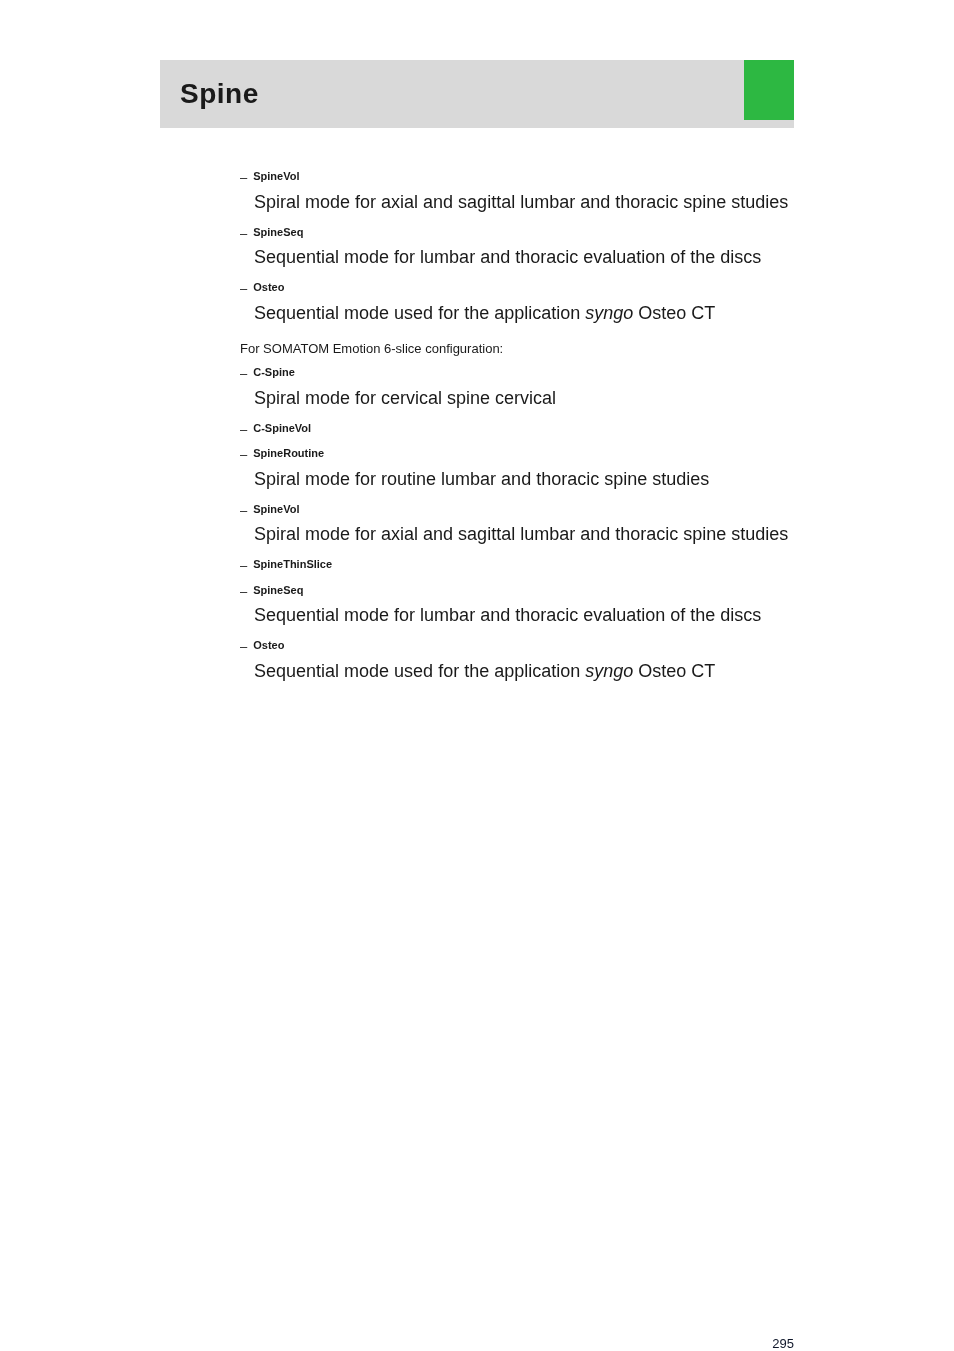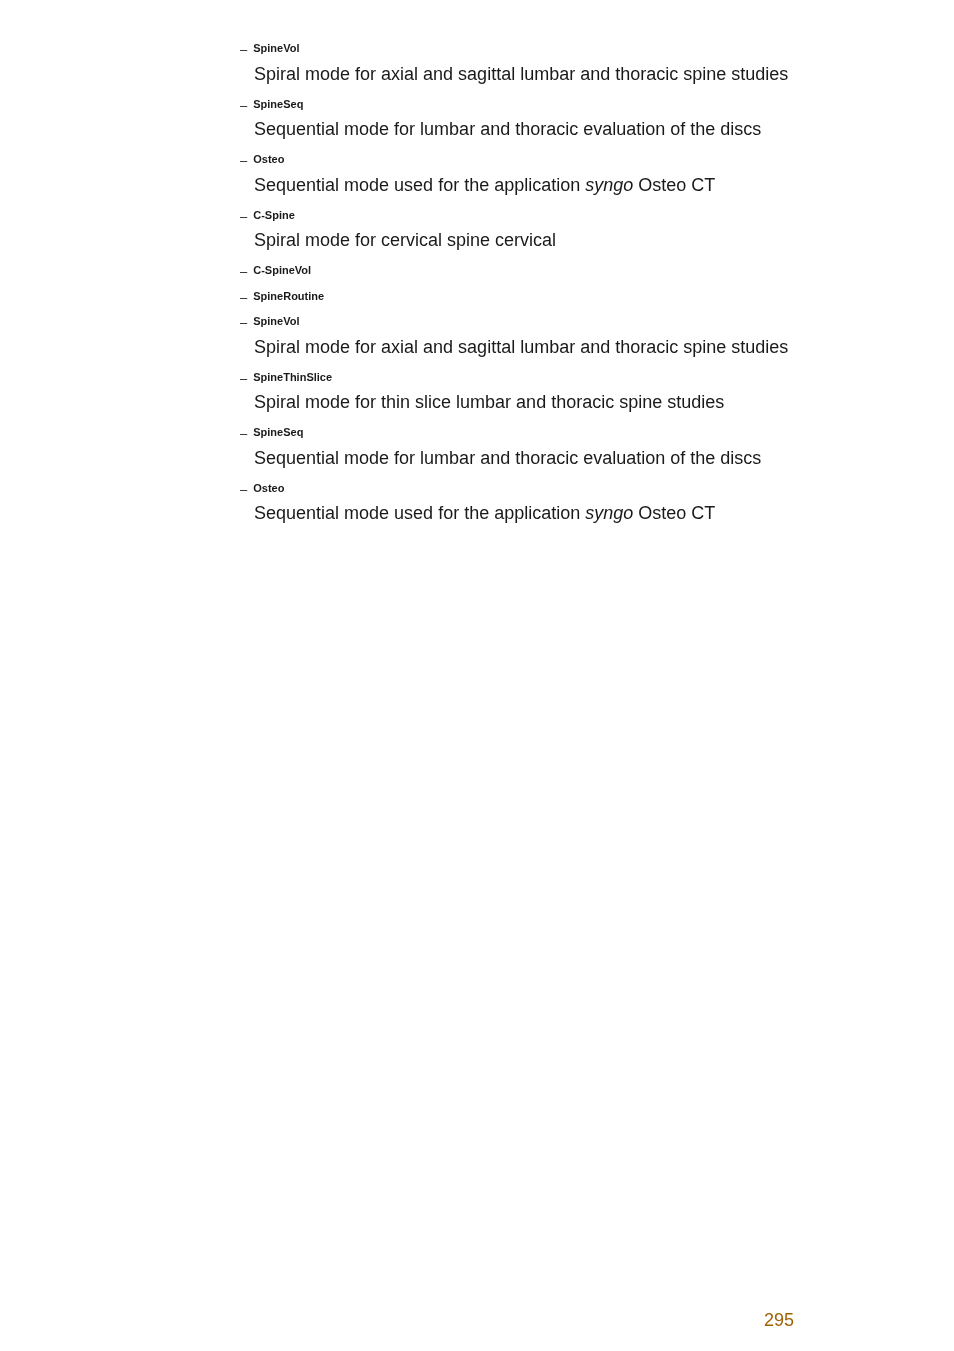--- a/index.html
+++ b/index.html
@@ -90,29 +90,33 @@
     }
 
     .italic {
       font-style: italic;
     }
 
     .page-number {
       position: absolute;
       bottom: 60px;
       right: 160px;
-      font-size: 18px;
-      color: #a16207;
+      font-size: 13px;
+      color: #0f172a;
     }
   </style>
 </head>
 <body>
 
 <div class="page-container">
 
+  <div class="header-section">
+    <span class="header-title">Spine</span>
+    <div class="header-green-block"></div>
+  </div>
 
   <div class="content-area">
 
     <div class="list-item">
       <div class="list-item-header">
         <span class="dash">–</span>
         <span class="item-name">SpineVol</span>
       </div>
       <div class="item-desc">Spiral mode for axial and sagittal lumbar and thoracic spine studies</div>
     </div>
@@ -128,20 +132,21 @@
     <div class="list-item">
       <div class="list-item-header">
         <span class="dash">–</span>
         <span class="item-name">Osteo</span>
       </div>
       <div class="item-desc">
         <span>Sequential mode used for the application </span><span class="italic">syngo</span><span> Osteo CT</span>
       </div>
     </div>
 
+    <div class="section-label">For SOMATOM Emotion 6-slice configuration:</div>
 
     <div class="list-item">
       <div class="list-item-header">
         <span class="dash">–</span>
         <span class="item-name">C-Spine</span>
       </div>
       <div class="item-desc">Spiral mode for cervical spine cervical</div>
     </div>
 
     <div class="list-item">
@@ -149,36 +154,36 @@
         <span class="dash">–</span>
         <span class="item-name">C-SpineVol</span>
       </div>
     </div>
 
     <div class="list-item">
       <div class="list-item-header">
         <span class="dash">–</span>
         <span class="item-name">SpineRoutine</span>
       </div>
+      <div class="item-desc">Spiral mode for routine lumbar and thoracic spine studies</div>
     </div>
 
     <div class="list-item">
       <div class="list-item-header">
         <span class="dash">–</span>
         <span class="item-name">SpineVol</span>
       </div>
       <div class="item-desc">Spiral mode for axial and sagittal lumbar and thoracic spine studies</div>
     </div>
 
     <div class="list-item">
       <div class="list-item-header">
         <span class="dash">–</span>
         <span class="item-name">SpineThinSlice</span>
       </div>
-      <div class="item-desc">Spiral mode for thin slice lumbar and thoracic spine studies</div>
     </div>
 
     <div class="list-item">
       <div class="list-item-header">
         <span class="dash">–</span>
         <span class="item-name">SpineSeq</span>
       </div>
       <div class="item-desc">Sequential mode for lumbar and thoracic evaluation of the discs</div>
     </div>
 

